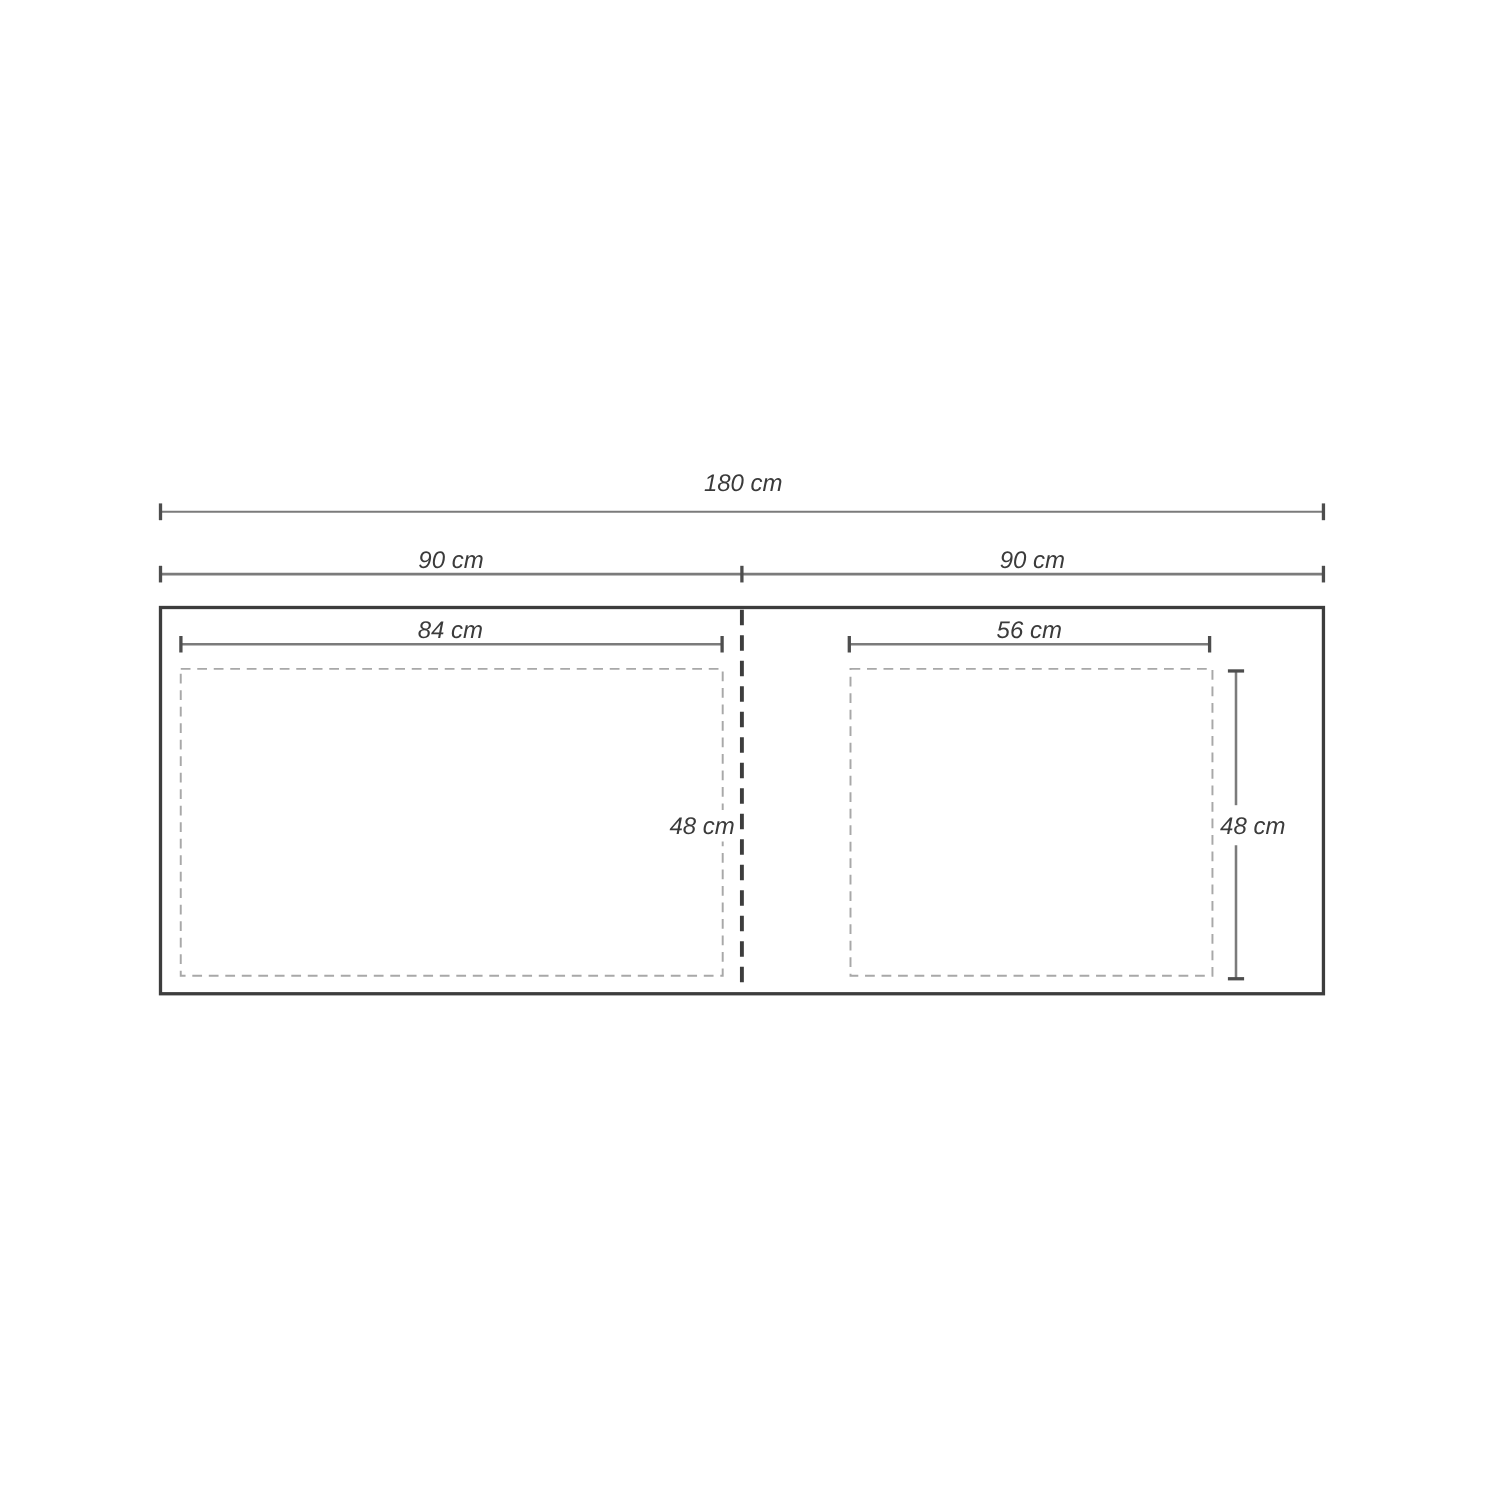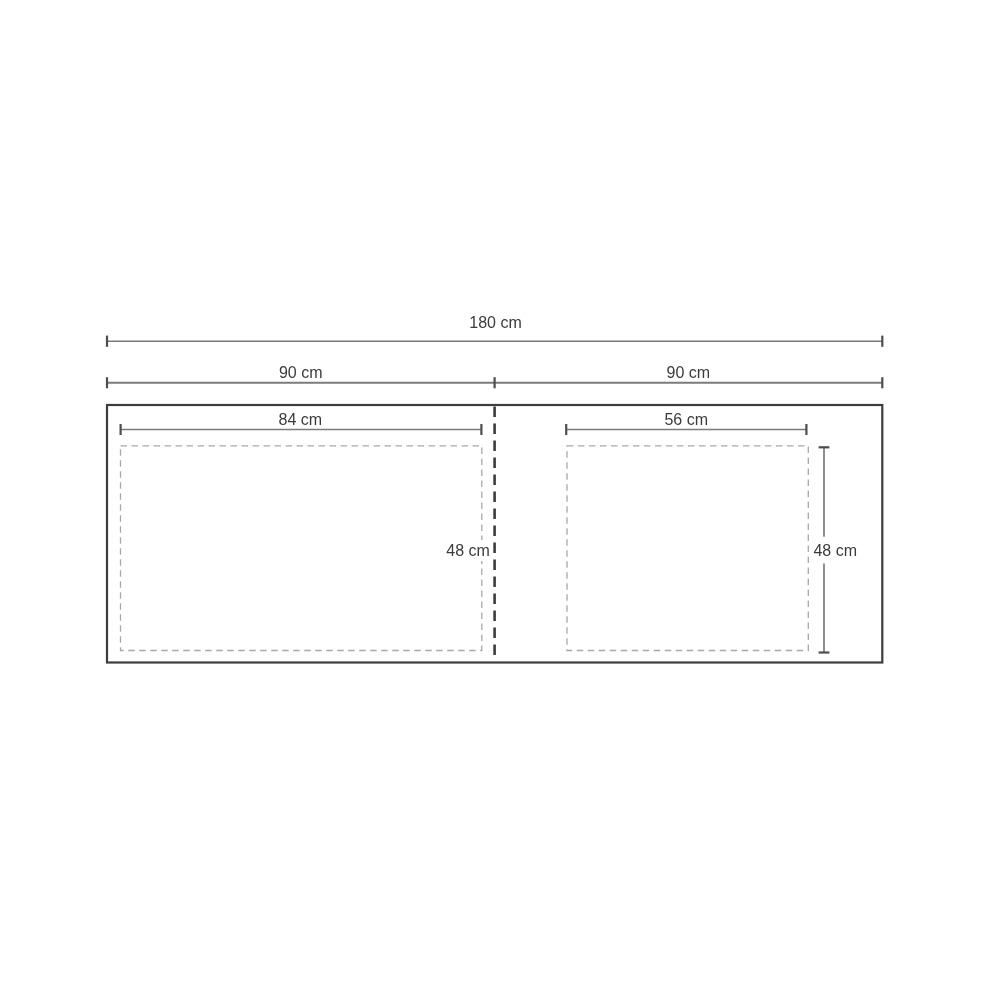--- a/index.html
+++ b/index.html
@@ -1,16 +1,16 @@
 <!DOCTYPE html>
 <html><head>
 <meta charset="utf-8">
 <style>
   html,body{margin:0;padding:0;background:#ffffff;}
-  .page{width:1000px;height:956px;position:relative;background:#fff;overflow:hidden;}
+  .page{width:1000px;height:956px;position:relative;background:#fff;overflow:hidden;font-style:italic;}
   svg{display:block;}
   text{font-family:"Liberation Sans",sans-serif;fill:#3b3b3b;font-size:16px;}
 </style>
 </head>
 <body>
 <div class="page">
 <svg width="1000" height="1000" viewBox="0 0 1000 1000" xmlns="http://www.w3.org/2000/svg">
   <rect x="0" y="0" width="1000" height="1000" fill="#ffffff"></rect>
 
   <text x="495.5" y="327.6" text-anchor="middle">180 cm</text>

